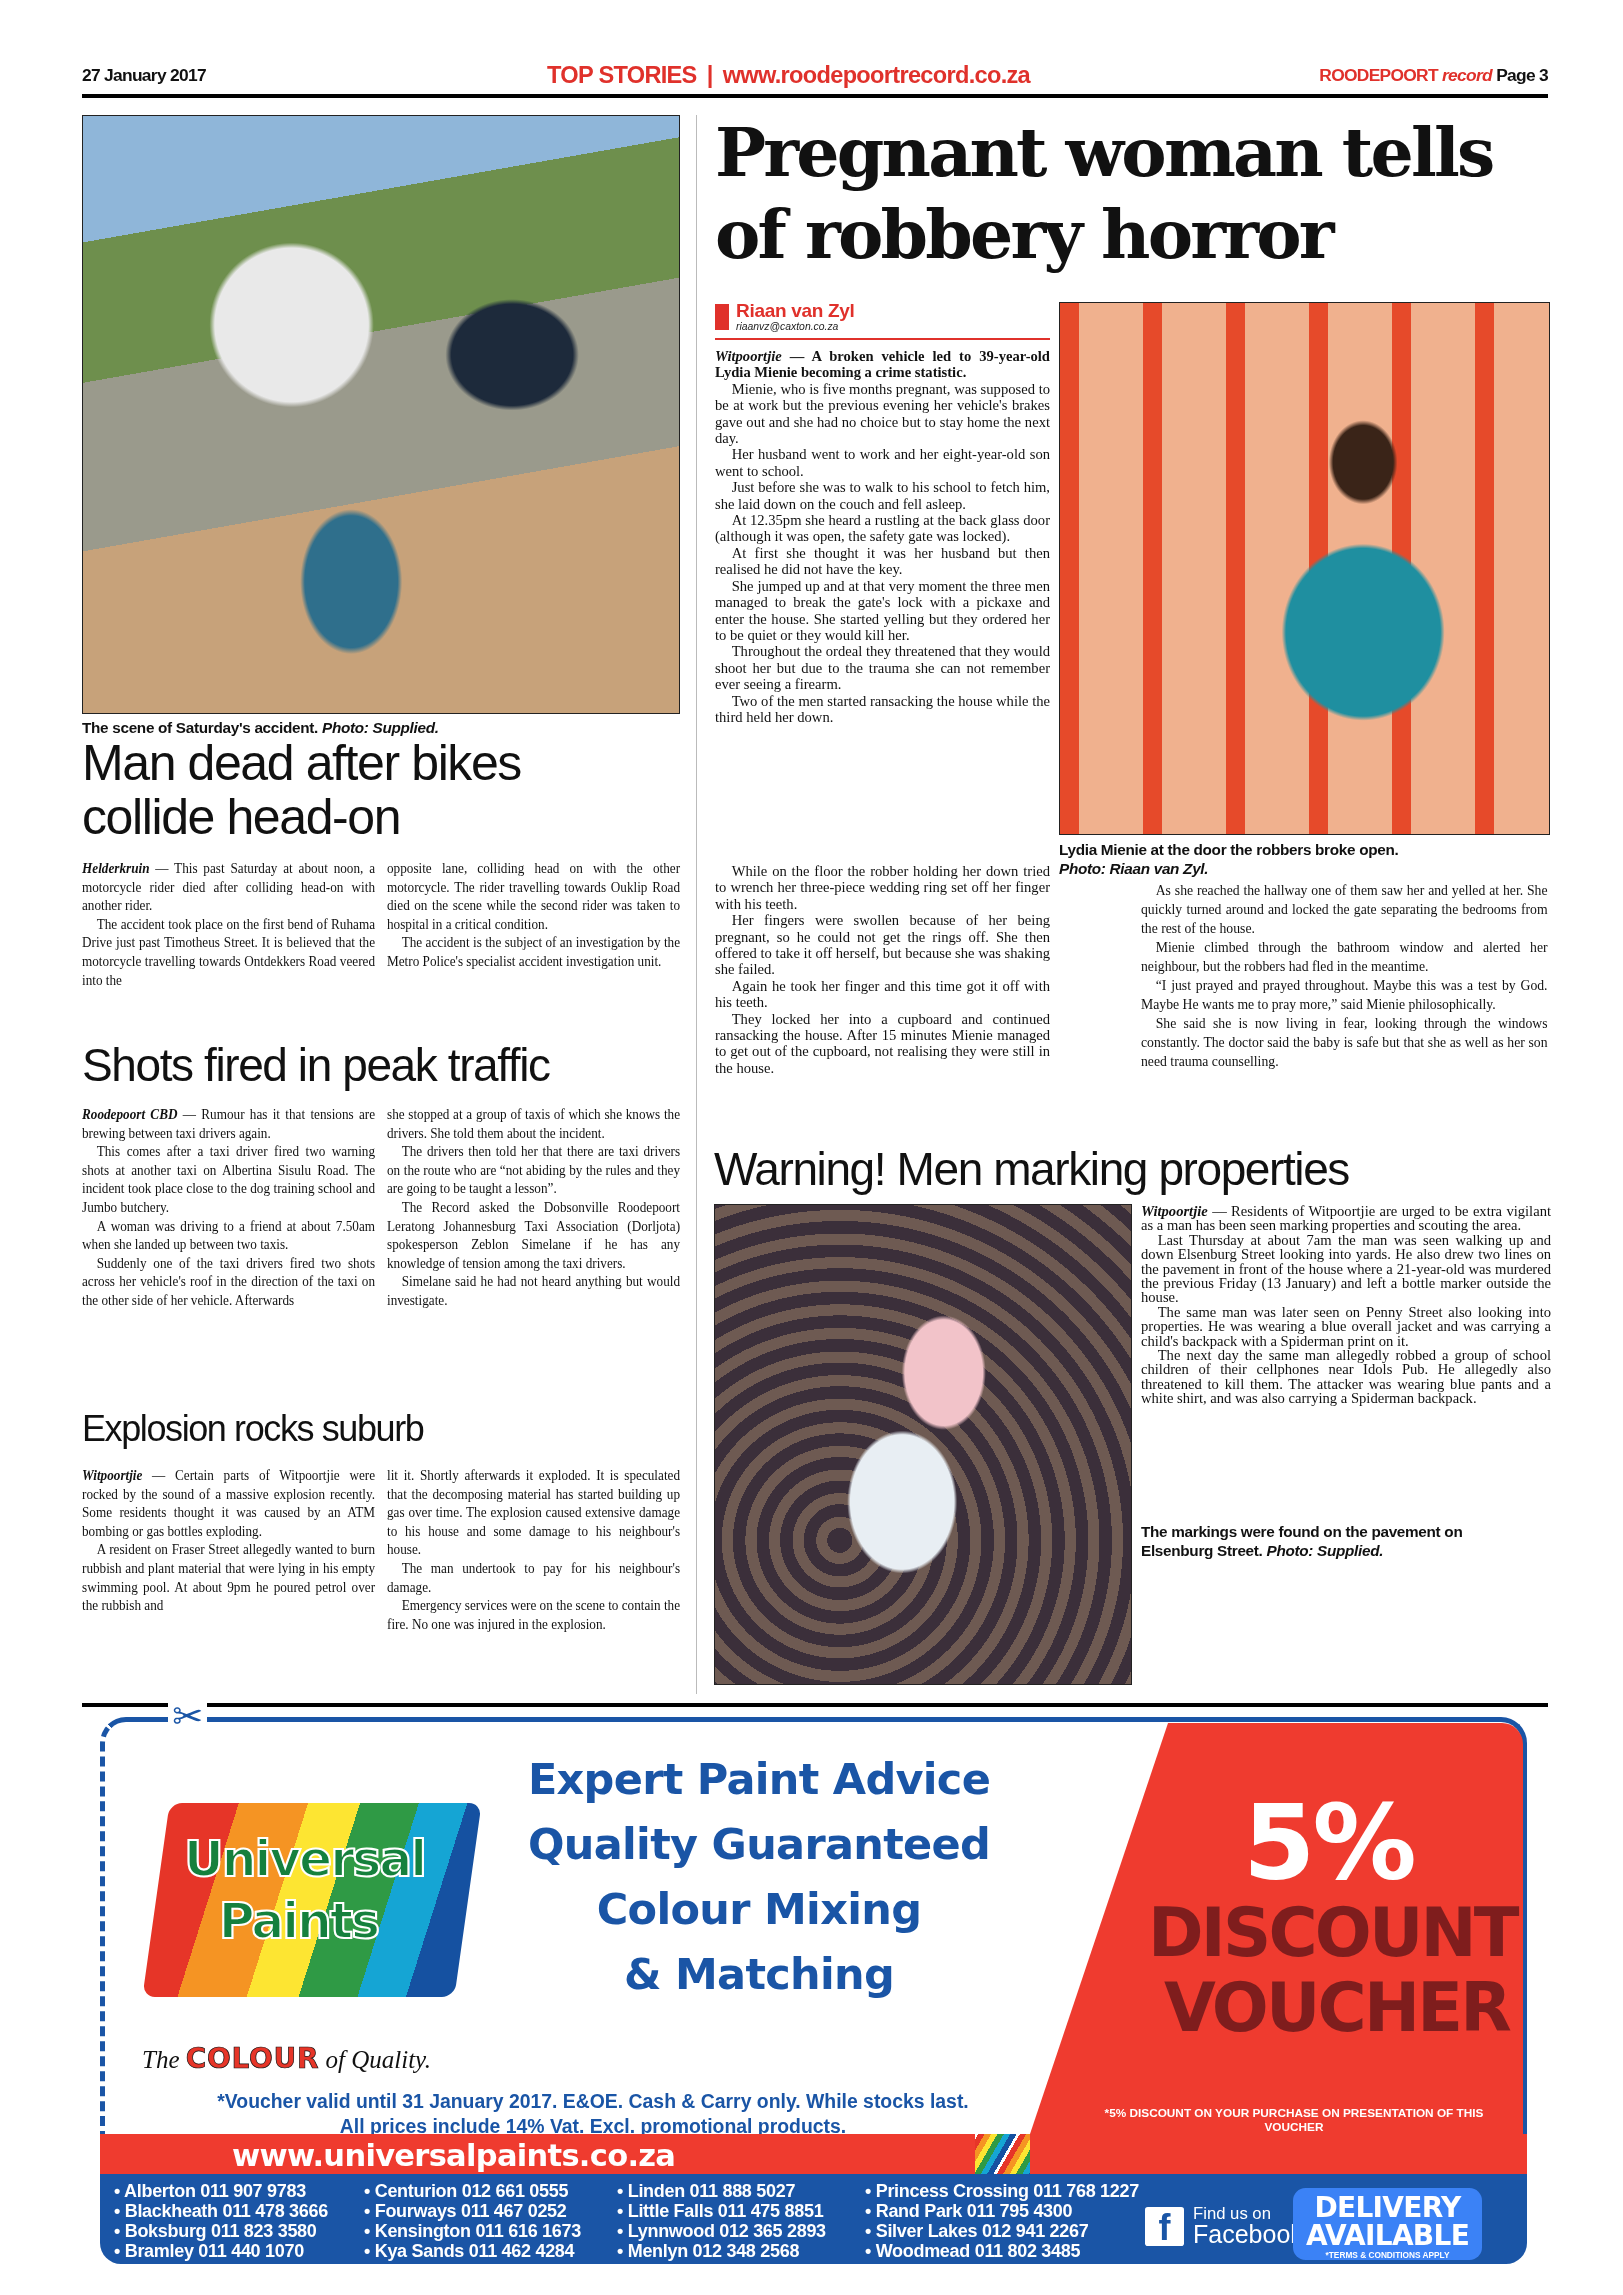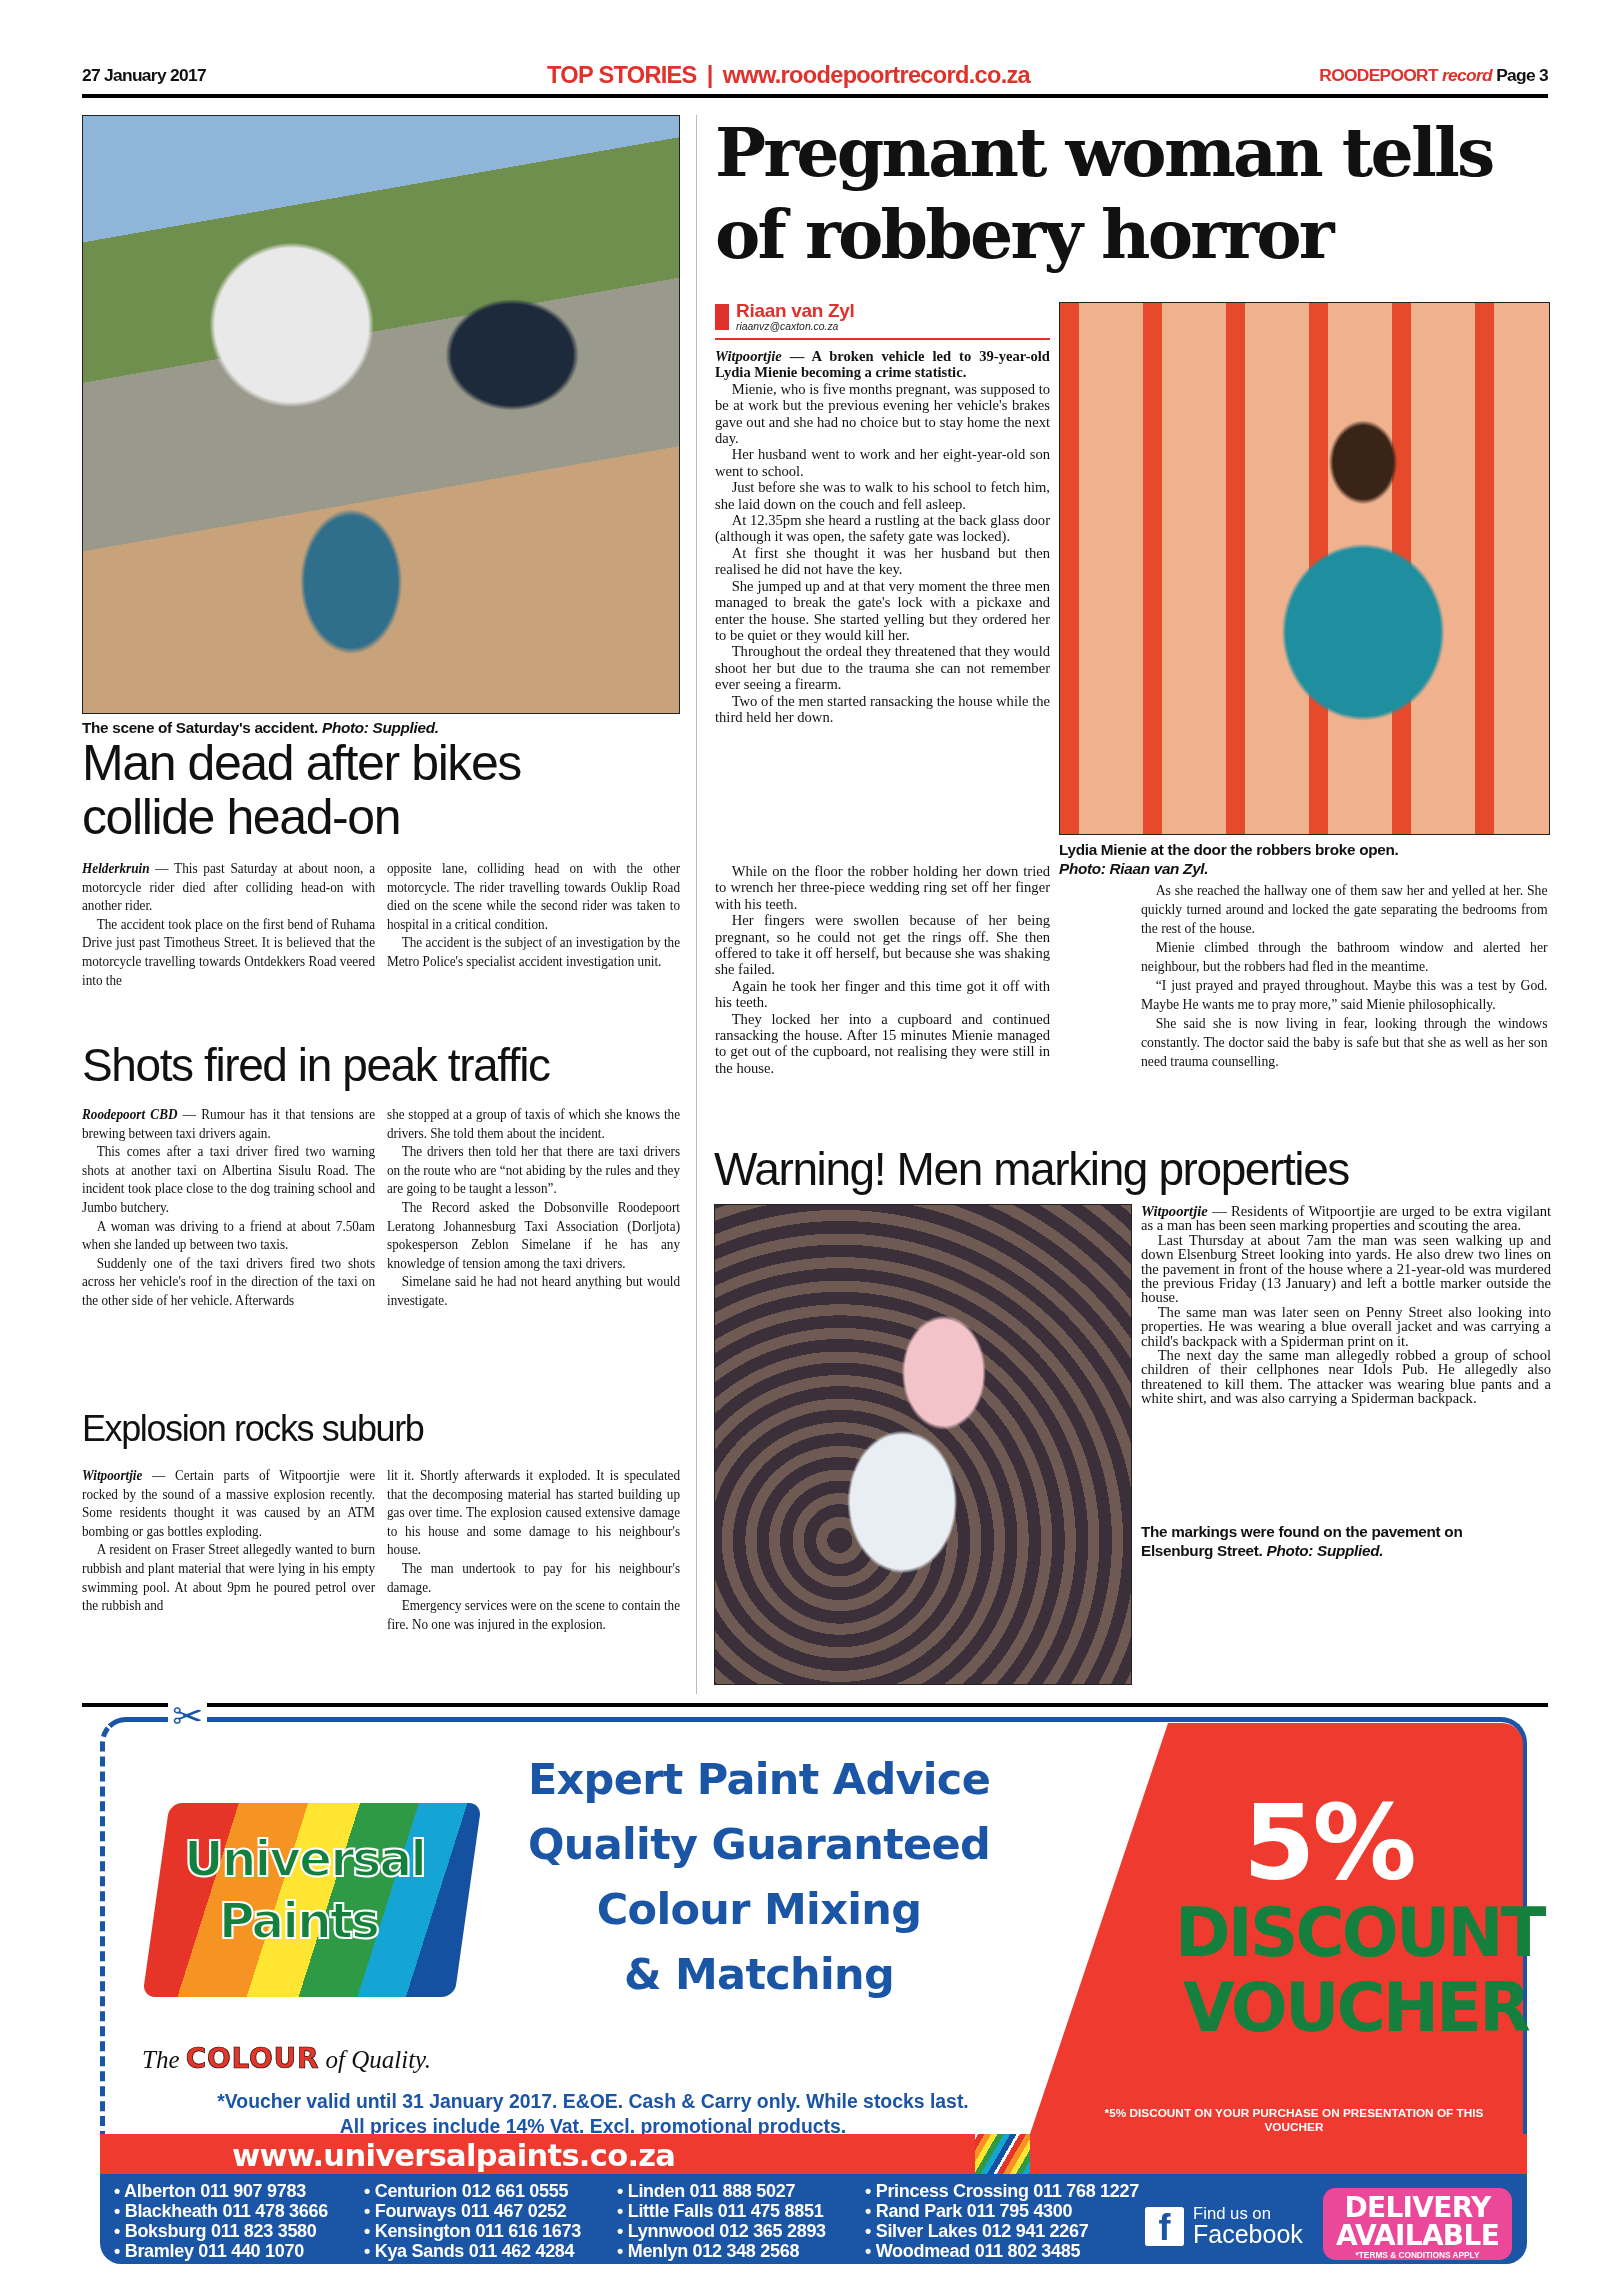--- a/index.html
+++ b/index.html
@@ -69,34 +69,34 @@
   .ad-logo { position:absolute; left:49px; top:66px; width:326px; height:250px; }
   .ad-logo .swash { position:absolute; inset:28px 0 28px 14px; background:linear-gradient(100deg,#e63528 0 20%,#f59423 20% 40%,#fde532 40% 55%,#2f9a45 55% 72%,#15a5d4 72% 86%,#1551a1 86% 100%); transform:skew(-8deg); border-radius:12.5px; }
   .ad-logo .word { position:absolute; left:42px; width:229px; text-align:center; font:bold 49px "DejaVu Sans", sans-serif; color:#15803d; -webkit-text-stroke:2.1px #fff; letter-spacing:-2.1px; }
   .ad-logo .w1 { top:56px; }
   .ad-logo .w2 { top:118px; }
   .ad-tagline { position:absolute; left:49px; top:333px; font:italic 25px "Liberation Serif", serif; color:#111; }
   .ad-tagline b { font:bold 28px "DejaVu Sans", sans-serif; font-style:normal; color:#e63528; letter-spacing:0.7px; -webkit-text-stroke:0.7px #111; }
   .ad-lines { position:absolute; left:416px; top:38px; width:500px; text-align:center; font:bold 43px "DejaVu Sans", sans-serif; color:#1a55a6; line-height:65px; letter-spacing:-0.7px; }
   .ad-terms { position:absolute; left:49px; top:380px; width:902px; text-align:center; font:bold 19.4px "Liberation Sans", sans-serif; color:#1a55a6; line-height:25px; }
   .ad-pct { position:absolute; left:1055px; top:73px; width:361px; text-align:center; font:bold 104px "DejaVu Sans", sans-serif; color:#fff; letter-spacing:-2.8px; }
-  .ad-disc { position:absolute; left:1055px; top:187px; width:361px; text-align:center; font:bold 67px "DejaVu Sans", sans-serif; color:#15803d; line-height:75px; letter-spacing:-2.8px;margin-left:27px; }
+  .ad-disc { position:absolute; left:1055px; top:187px; width:361px; text-align:right; font:bold 67px "DejaVu Sans", sans-serif; color:#7f1d1d; line-height:75px; letter-spacing:-2.8px; }
   .ad-disc-note { position:absolute; left:986px; top:397px; width:430px; text-align:center; font:bold 11.8px "Liberation Sans", sans-serif; color:#fff; }
   .ad-url-bar { position:absolute; left:7px; top:425px; width:986px; height:40px; background:#ef3b2f; }
   .ad-url { position:absolute; left:139px; top:429px; font:bold 30.5px "DejaVu Sans", sans-serif; color:#fff; letter-spacing:-0.7px; }
   .ad-stripes { position:absolute; left:882px; top:425px; width:76px; height:40px; background:repeating-linear-gradient(120deg,#fff 0 2.8px,#e63528 2.8px 8.3px,#f59423 8.3px 14px,#fde532 14px 19.4px,#2f9a45 19.4px 25px,#15a5d4 25px 30.5px,#1551a1 30.5px 36px); }
   .ad-bluebar { position:absolute; left:7px; top:465px; width:1427px; height:90px; background:#1a55a6; border-radius:0 0 21px 21px; }
   .ad-bluebar::before { content:""; position:absolute; left:930px; top:-40px; width:497px; height:40px; background:#ef3b2f; }
   .branches { position:absolute; top:472px; font:bold 18px "Liberation Sans", sans-serif; color:#fff; line-height:20px; letter-spacing:-0.3px; }
   .branches div::before { content:"• "; }
   .fb { position:absolute; left:1052px; top:498px; width:39px; height:39px; background:#fff; color:#1a55a6; font:bold 36px "Liberation Sans", sans-serif; text-align:center; line-height:42px; border-radius:2.8px; }
   .fb-text { position:absolute; left:1100px; top:494px; color:#fff; font-family:"Liberation Sans", sans-serif; line-height:21px; }
   .fb-text .s { font-size:16.7px; }
   .fb-text .b { font-size:25px; }
-  .delivery { position:absolute; left:1230px; top:479px; width:189px; height:72px; background:#ec4899; border-radius:12.5px; color:#fff; text-align:center; }
+  .delivery { position:absolute; left:1200px; top:479px; width:189px; height:72px; background:#3b82f6; border-radius:12.5px; color:#fff; text-align:center; }
   .delivery .d1 { font:bold 28px "DejaVu Sans", sans-serif; line-height:28px; margin-top:5.6px; letter-spacing:-0.7px; }
   .delivery .d2 { font:bold 8.3px "Liberation Sans", sans-serif; }
 </style>
 </head>
 <body>
 
 <div class="abs mast">
   <span class="date">27 January 2017</span>
   <span class="center">
     <span>TOP STORIES</span>

